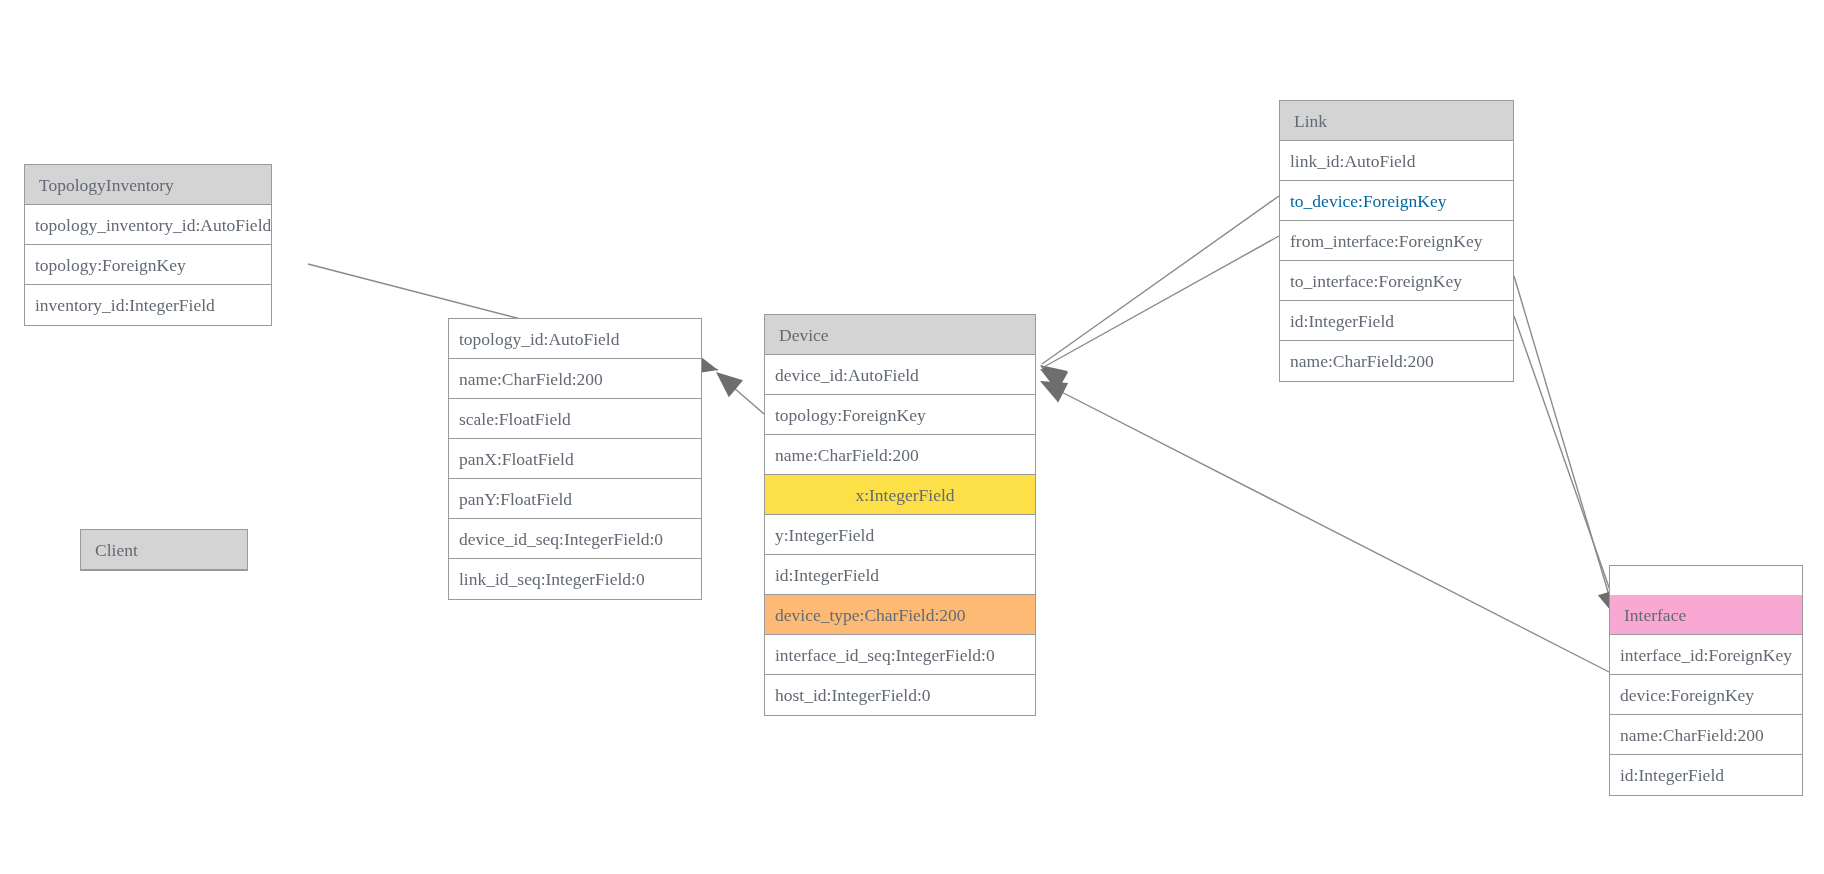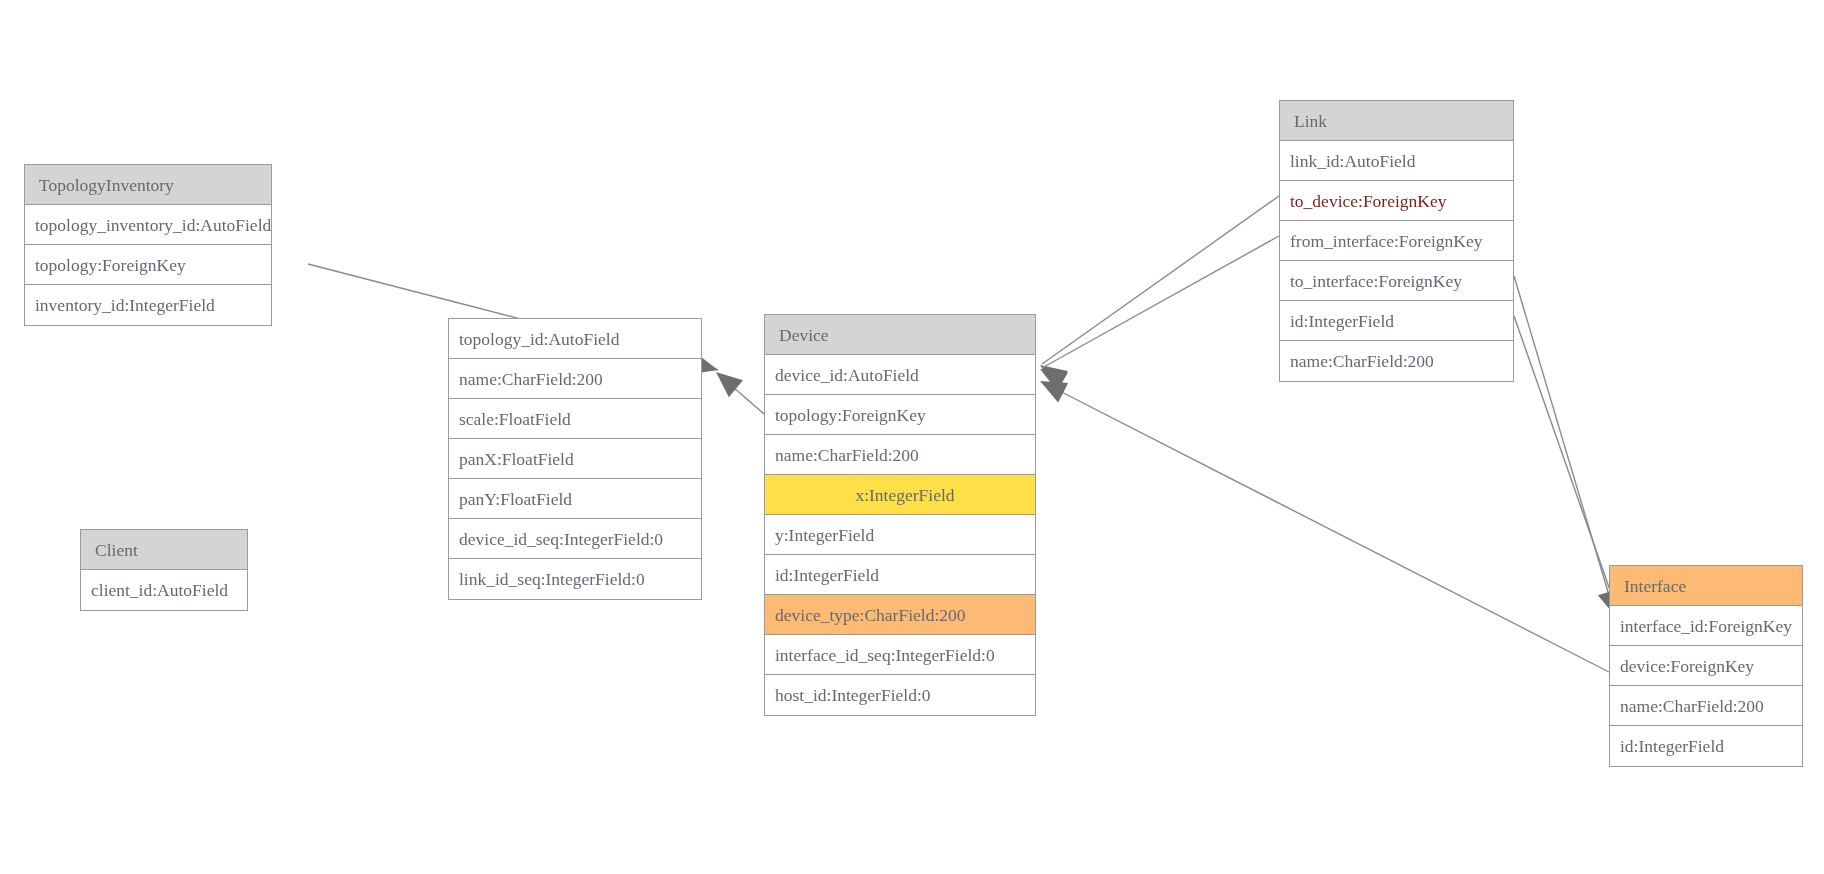--- a/index.html
+++ b/index.html
@@ -98,21 +98,20 @@
 
   <div id="entities-layer">
       <div class="entity" style="left: 24px; top: 164px; width: 248px; border-color: rgb(154, 154, 154);">
         <div class="entity-title" style="background: rgb(212, 212, 212); color: rgb(99, 106, 115); border-bottom-color: rgb(154, 154, 154);">TopologyInventory</div>
         <div class="entity-field" style="color: rgb(99, 106, 115); background: rgb(255, 255, 255); border-bottom-color: rgb(154, 154, 154);">topology_inventory_id:AutoField</div>
         <div class="entity-field" style="color: rgb(99, 106, 115); background: rgb(255, 255, 255); border-bottom-color: rgb(154, 154, 154);">topology:ForeignKey</div>
         <div class="entity-field" style="color: rgb(99, 106, 115); background: rgb(255, 255, 255); border-bottom-color: rgb(154, 154, 154);">inventory_id:IntegerField</div>
       </div>
       <div class="entity" style="left: 80px; top: 529px; width: 168px; border-color: rgb(154, 154, 154);">
         <div class="entity-title" style="background: rgb(212, 212, 212); color: rgb(99, 106, 115); border-bottom-color: rgb(154, 154, 154);">Client</div>
-        <div class="entity-field" style="color: rgb(99, 106, 115); background: rgb(255, 255, 255); border-bottom-color: rgb(154, 154, 154);">client_id:AutoField</div>
       </div>
       <div class="entity" style="left: 448px; top: 318px; width: 254px; border-color: rgb(154, 154, 154);">
         <div class="entity-field" style="color: rgb(99, 106, 115); background: rgb(255, 255, 255); border-bottom-color: rgb(154, 154, 154);">topology_id:AutoField</div>
         <div class="entity-field" style="color: rgb(99, 106, 115); background: rgb(255, 255, 255); border-bottom-color: rgb(154, 154, 154);">name:CharField:200</div>
         <div class="entity-field" style="color: rgb(99, 106, 115); background: rgb(255, 255, 255); border-bottom-color: rgb(154, 154, 154);">scale:FloatField</div>
         <div class="entity-field" style="color: rgb(99, 106, 115); background: rgb(255, 255, 255); border-bottom-color: rgb(154, 154, 154);">panX:FloatField</div>
         <div class="entity-field" style="color: rgb(99, 106, 115); background: rgb(255, 255, 255); border-bottom-color: rgb(154, 154, 154);">panY:FloatField</div>
         <div class="entity-field" style="color: rgb(99, 106, 115); background: rgb(255, 255, 255); border-bottom-color: rgb(154, 154, 154);">device_id_seq:IntegerField:0</div>
         <div class="entity-field" style="color: rgb(99, 106, 115); background: rgb(255, 255, 255); border-bottom-color: rgb(154, 154, 154);">link_id_seq:IntegerField:0</div>
       </div>
@@ -124,28 +123,28 @@
         <div class="entity-field" style="color: rgb(99, 106, 115); background: #fde047; border-bottom-color: rgb(154, 154, 154); text-align: center;">x:IntegerField</div>
         <div class="entity-field" style="color: rgb(99, 106, 115); background: rgb(255, 255, 255); border-bottom-color: rgb(154, 154, 154);">y:IntegerField</div>
         <div class="entity-field" style="color: rgb(99, 106, 115); background: rgb(255, 255, 255); border-bottom-color: rgb(154, 154, 154);">id:IntegerField</div>
         <div class="entity-field" style="color: rgb(99, 106, 115); background: #fdba74; border-bottom-color: rgb(154, 154, 154);">device_type:CharField:200</div>
         <div class="entity-field" style="color: rgb(99, 106, 115); background: rgb(255, 255, 255); border-bottom-color: rgb(154, 154, 154);">interface_id_seq:IntegerField:0</div>
         <div class="entity-field" style="color: rgb(99, 106, 115); background: rgb(255, 255, 255); border-bottom-color: rgb(154, 154, 154);">host_id:IntegerField:0</div>
       </div>
       <div class="entity" style="left: 1279px; top: 100px; width: 235px; border-color: rgb(154, 154, 154);">
         <div class="entity-title" style="background: rgb(212, 212, 212); color: rgb(99, 106, 115); border-bottom-color: rgb(154, 154, 154);">Link</div>
         <div class="entity-field" style="color: rgb(99, 106, 115); background: rgb(255, 255, 255); border-bottom-color: rgb(154, 154, 154);">link_id:AutoField</div>
-        <div class="entity-field" style="color: #7f1d1d; background: rgb(255, 255, 255); border-bottom-color: rgb(154, 154, 154);">to_device:ForeignKey</div>
+        <div class="entity-field" style="color: #0369a1; background: rgb(255, 255, 255); border-bottom-color: rgb(154, 154, 154);">to_device:ForeignKey</div>
         <div class="entity-field" style="color: rgb(99, 106, 115); background: rgb(255, 255, 255); border-bottom-color: rgb(154, 154, 154);">from_interface:ForeignKey</div>
         <div class="entity-field" style="color: rgb(99, 106, 115); background: rgb(255, 255, 255); border-bottom-color: rgb(154, 154, 154);">to_interface:ForeignKey</div>
         <div class="entity-field" style="color: rgb(99, 106, 115); background: rgb(255, 255, 255); border-bottom-color: rgb(154, 154, 154);">id:IntegerField</div>
         <div class="entity-field" style="color: rgb(99, 106, 115); background: rgb(255, 255, 255); border-bottom-color: rgb(154, 154, 154);">name:CharField:200</div>
       </div>
       <div class="entity" style="left: 1609px; top: 565px; width: 194px; border-color: rgb(154, 154, 154);">
-        <div class="entity-title" style="background: #fdba74; color: rgb(99, 106, 115); border-bottom-color: rgb(154, 154, 154);">Interface</div>
+        <div class="entity-title" style="background: #f9a8d4; color: rgb(99, 106, 115); border-bottom-color: rgb(154, 154, 154); margin-top: 29px;">Interface</div>
         <div class="entity-field" style="color: rgb(99, 106, 115); background: rgb(255, 255, 255); border-bottom-color: rgb(154, 154, 154);">interface_id:ForeignKey</div>
         <div class="entity-field" style="color: rgb(99, 106, 115); background: rgb(255, 255, 255); border-bottom-color: rgb(154, 154, 154);">device:ForeignKey</div>
         <div class="entity-field" style="color: rgb(99, 106, 115); background: rgb(255, 255, 255); border-bottom-color: rgb(154, 154, 154);">name:CharField:200</div>
         <div class="entity-field" style="color: rgb(99, 106, 115); background: rgb(255, 255, 255); border-bottom-color: rgb(154, 154, 154);">id:IntegerField</div>
       </div>
     </div>
 
 </div>
 
 </body></html>

